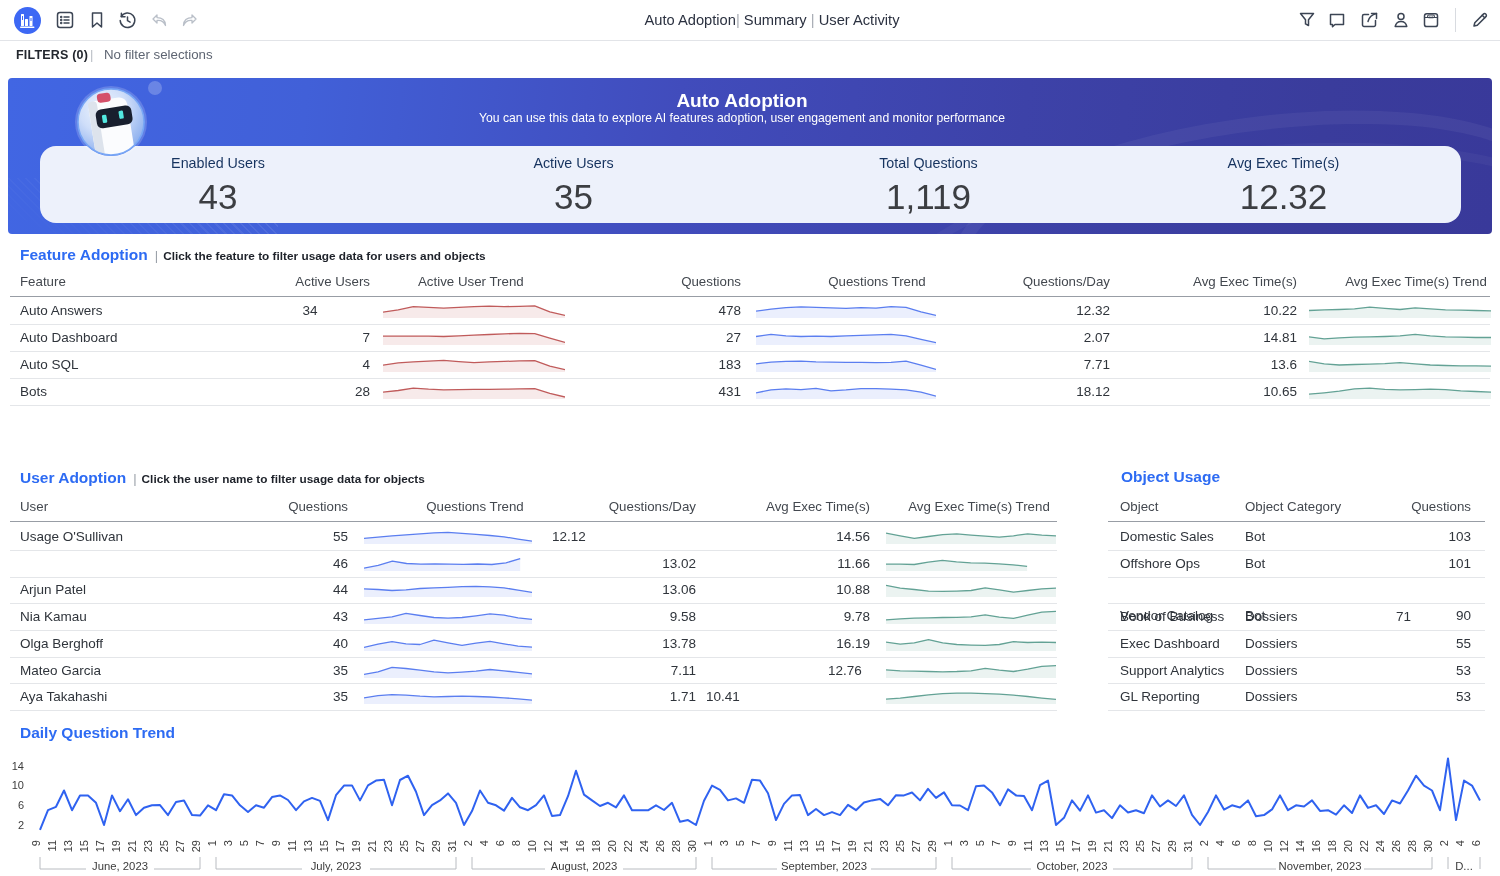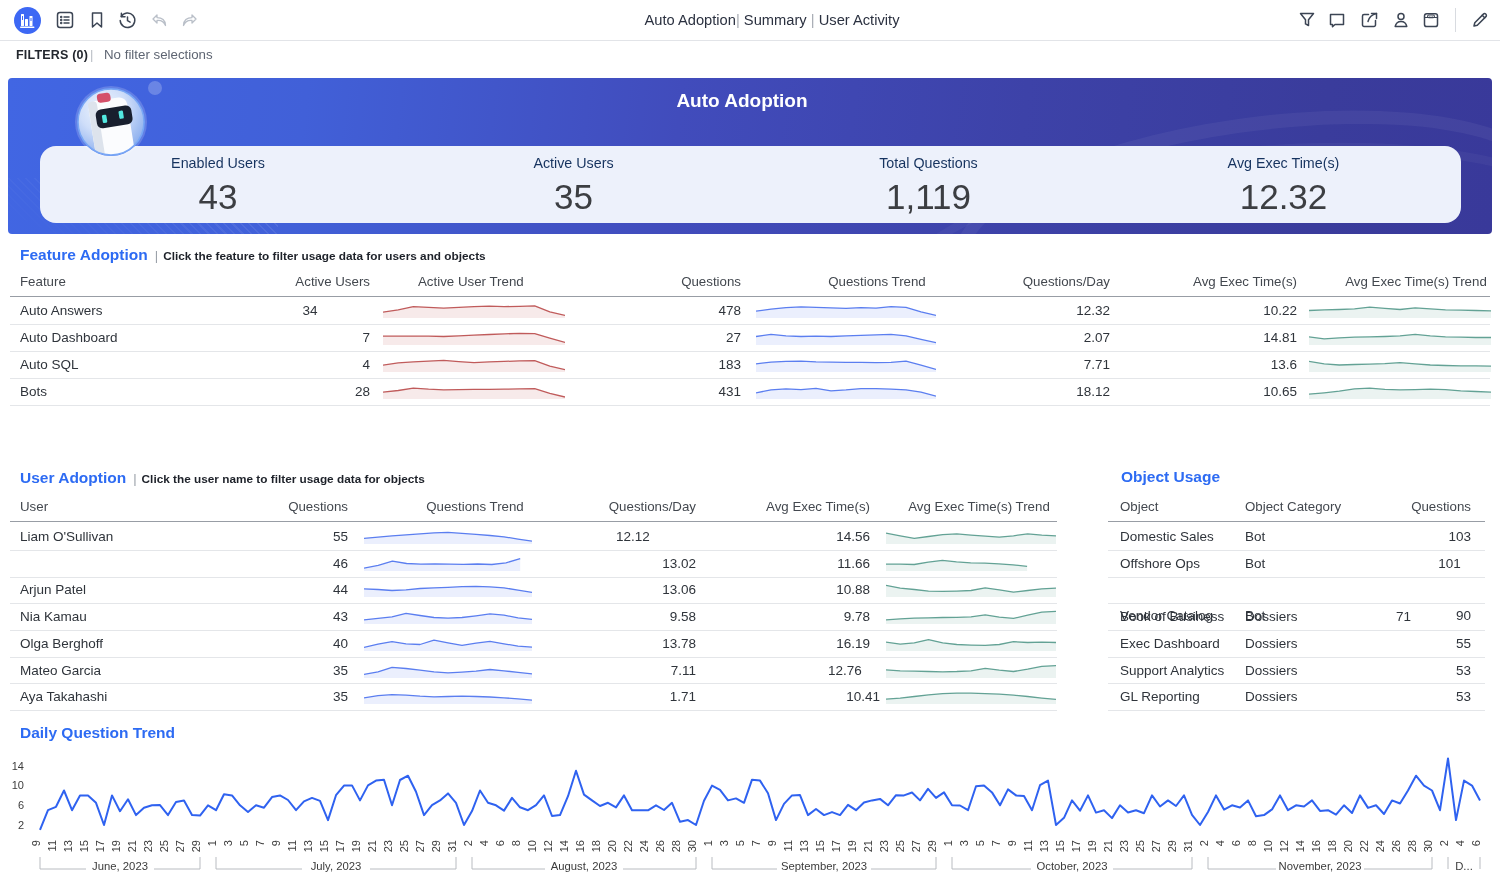--- a/index.html
+++ b/index.html
@@ -93,20 +93,21 @@
   background:linear-gradient(96deg,#4166e3 0%,#4160d8 20%,#414cbc 45%,#3d42a8 68%,#3a3c9c 88%,#39399a 100%)">
   <div class="abs" style="left:-30px;top:100px;width:300px;height:140px;
     background:repeating-linear-gradient(45deg, rgba(255,255,255,0.09) 0 1.5px, transparent 1.5px 6px);
     -webkit-mask-image:linear-gradient(205deg,#000 15%,transparent 60%); mask-image:linear-gradient(205deg,#000 15%,transparent 60%)"></div>
   <div class="abs" style="right:-60px;top:40px;width:600px;height:200px;border-radius:50%;
     border:14px solid rgba(255,255,255,0.05); transform:rotate(-8deg)"></div>
   <div class="abs" style="right:-100px;top:70px;width:700px;height:220px;border-radius:50%;
     border:10px solid rgba(255,255,255,0.04); transform:rotate(-6deg)"></div>
   <div class="abs" style="left:140px;top:3px;width:14px;height:14px;border-radius:50%;background:rgba(255,255,255,0.22)"></div>
   <div class="abs" style="left:0;top:12px;width:1468px;text-align:center;color:#fff;font-size:19px;font-weight:bold">Auto Adoption</div>
+  <div class="abs" style="left:0;top:33px;width:1468px;text-align:center;color:#fff;font-size:12.2px">You can use this data to explore AI features adoption, user engagement and monitor performance</div>
   <div class="abs" style="left:32px;top:68px;width:1421px;height:77px;border-radius:16px;background:#edf1fb">
     <div class="abs" style="left:0;top:0;width:356px;height:57px">
       <div class="abs" style="left:0;top:9px;width:356px;text-align:center;font-size:14.3px;font-weight:500;color:#16335f">Enabled Users</div>
       <div class="abs" style="left:0;top:33px;width:356px;text-align:center;font-size:35px;line-height:35px;color:#3c3e42">43</div>
     </div>
     <div class="abs" style="left:356px;top:0;width:355px;height:77px">
       <div class="abs" style="left:0;top:9px;width:355px;text-align:center;font-size:14.3px;font-weight:500;color:#16335f">Active Users</div>
       <div class="abs" style="left:0;top:33px;width:355px;text-align:center;font-size:35px;line-height:35px;color:#3c3e42">35</div>
     </div>
     <div class="abs" style="left:711px;top:0;width:355px;height:77px">
@@ -270,29 +271,29 @@
   <div class="hdr" style="left:20px;top:5px">User</div>
   <div class="hdr" style="left:248px;top:5px;width:100px;text-align:right">Questions</div>
   <div class="hdr" style="left:391px;top:5px;width:168px;text-align:center">Questions Trend</div>
   <div class="hdr" style="left:576px;top:5px;width:120px;text-align:right">Questions/Day</div>
   <div class="hdr" style="left:750px;top:5px;width:120px;text-align:right">Avg Exec Time(s)</div>
   <div class="hdr" style="left:894px;top:5px;width:170px;text-align:center">Avg Exec Time(s) Trend</div>
 </div>
 <div class="hline" style="left:10px;top:521px;width:1047px"></div>
 
   <div class="urow" style="top:523.0px">
-    <div class="cell" style="left:20px;width:220px;text-align:left">Liam O'Sullivan</div>
+    <div class="cell" style="left:20px;width:220px;text-align:left">Usage O'Sullivan</div>
     <div class="cell" style="left:248px;width:100px;text-align:right">55</div>
     <div class="sp" style="left:364px;top:5px">
       <svg width="168" height="17" viewBox="0 0 168 17" style="display:block">
         <polygon points="0.0,16 0.0,10.4 14.0,9.1 28.0,7.8 42.0,6.9 56.0,5.9 70.0,4.9 84.0,4.3 98.0,5.4 112.0,6.4 126.0,7.5 140.0,8.8 154.0,11.1 168.0,13.1 168.0,16" fill="rgba(91,126,240,0.12)"></polygon>
         <polyline points="0.0,10.4 14.0,9.1 28.0,7.8 42.0,6.9 56.0,5.9 70.0,4.9 84.0,4.3 98.0,5.4 112.0,6.4 126.0,7.5 140.0,8.8 154.0,11.1 168.0,13.1" fill="none" stroke="#5b7ef0" stroke-width="1.3" stroke-linejoin="round"></polyline>
       </svg>
     </div>
-    <div class="cell" style="left:573px;width:120px;text-align:center">12.12</div>
+    <div class="cell" style="left:552px;width:120px;text-align:left">12.12</div>
     <div class="cell" style="left:750px;width:120px;text-align:right">14.56</div>
     <div class="sp" style="left:886px;top:5px">
       <svg width="170" height="17" viewBox="0 0 170 17" style="display:block">
         <polygon points="0.0,16 0.0,5.2 14.2,7.8 28.3,10.4 42.5,8.5 56.7,6.7 70.8,5.9 85.0,7.2 99.2,8.2 113.3,9.1 127.5,7.8 141.7,5.9 155.8,7.2 170.0,7.8 170.0,16" fill="rgba(99,162,149,0.13)"></polygon>
         <polyline points="0.0,5.2 14.2,7.8 28.3,10.4 42.5,8.5 56.7,6.7 70.8,5.9 85.0,7.2 99.2,8.2 113.3,9.1 127.5,7.8 141.7,5.9 155.8,7.2 170.0,7.8" fill="none" stroke="#63a295" stroke-width="1.3" stroke-linejoin="round"></polyline>
       </svg>
     </div>
   </div>
   <div class="urow" style="top:549.7px">
     <div class="cell" style="left:248px;width:100px;text-align:right">46</div>
@@ -386,21 +387,21 @@
   <div class="urow" style="top:683.2px">
     <div class="cell" style="left:20px;width:220px;text-align:left">Aya Takahashi</div>
     <div class="cell" style="left:248px;width:100px;text-align:right">35</div>
     <div class="sp" style="left:364px;top:5px">
       <svg width="168" height="17" viewBox="0 0 168 17" style="display:block">
         <polygon points="0.0,16 0.0,9.8 14.0,7.7 28.0,6.7 42.0,7.2 56.0,8.2 70.0,8.8 84.0,8.5 98.0,8.2 112.0,8.5 126.0,9.0 140.0,9.8 154.0,10.8 168.0,12.1 168.0,16" fill="rgba(91,126,240,0.12)"></polygon>
         <polyline points="0.0,9.8 14.0,7.7 28.0,6.7 42.0,7.2 56.0,8.2 70.0,8.8 84.0,8.5 98.0,8.2 112.0,8.5 126.0,9.0 140.0,9.8 154.0,10.8 168.0,12.1" fill="none" stroke="#5b7ef0" stroke-width="1.3" stroke-linejoin="round"></polyline>
       </svg>
     </div>
     <div class="cell" style="left:576px;width:120px;text-align:right">1.71</div>
-    <div class="cell" style="left:760px;width:120px;text-align:right">10.41</div>
+    <div class="cell" style="left:706px;width:120px;">10.41</div>
     <div class="sp" style="left:886px;top:5px">
       <svg width="170" height="17" viewBox="0 0 170 17" style="display:block">
         <polygon points="0.0,16 0.0,11.1 14.2,10.1 28.3,8.5 42.5,6.9 56.7,5.6 70.8,5.1 85.0,5.2 99.2,5.6 113.3,6.2 127.5,7.2 141.7,8.5 155.8,10.1 170.0,11.4 170.0,16" fill="rgba(99,162,149,0.13)"></polygon>
         <polyline points="0.0,11.1 14.2,10.1 28.3,8.5 42.5,6.9 56.7,5.6 70.8,5.1 85.0,5.2 99.2,5.6 113.3,6.2 127.5,7.2 141.7,8.5 155.8,10.1 170.0,11.4" fill="none" stroke="#63a295" stroke-width="1.3" stroke-linejoin="round"></polyline>
       </svg>
     </div>
   </div>
 <div class="sep" style="left:10px;top:549.8px;width:1047px"></div>
 <div class="sep" style="left:10px;top:576.5px;width:1047px"></div>
 <div class="sep" style="left:10px;top:603.2px;width:1047px"></div>
@@ -419,21 +420,21 @@
 <div class="abs" style="left:1108px;top:0;width:380px;height:876px">
 
   <div class="orow" style="top:523.0px">
     <div class="cell" style="left:12px;width:120px;text-align:left">Domestic Sales</div>
     <div class="cell" style="left:137px;width:120px;text-align:left">Bot</div>
     <div class="cell" style="left:288px;width:75px;text-align:right">103</div>
   </div>
   <div class="orow" style="top:549.7px">
     <div class="cell" style="left:12px;width:120px;text-align:left">Offshore Ops</div>
     <div class="cell" style="left:137px;width:120px;text-align:left">Bot</div>
-    <div class="cell" style="left:304px;width:75px;text-align:center">101</div>
+    <div class="cell" style="left:288px;width:75px;text-align:right">101</div>
   </div>
   <div class="orow" style="top:602px">
     <div class="cell" style="left:12px;width:120px;text-align:left">Vendor Catalog</div>
     <div class="cell" style="left:137px;width:120px;text-align:left">Bot</div>
     <div class="cell" style="left:288px;width:75px;text-align:right">90</div>
   </div>
   <div class="orow" style="top:603.1px">
     <div class="cell" style="left:12px;width:120px;text-align:left">Book of Business</div>
     <div class="cell" style="left:137px;width:120px;text-align:left">Dossiers</div>
     <div class="cell" style="left:288px;width:75px;">71</div>

